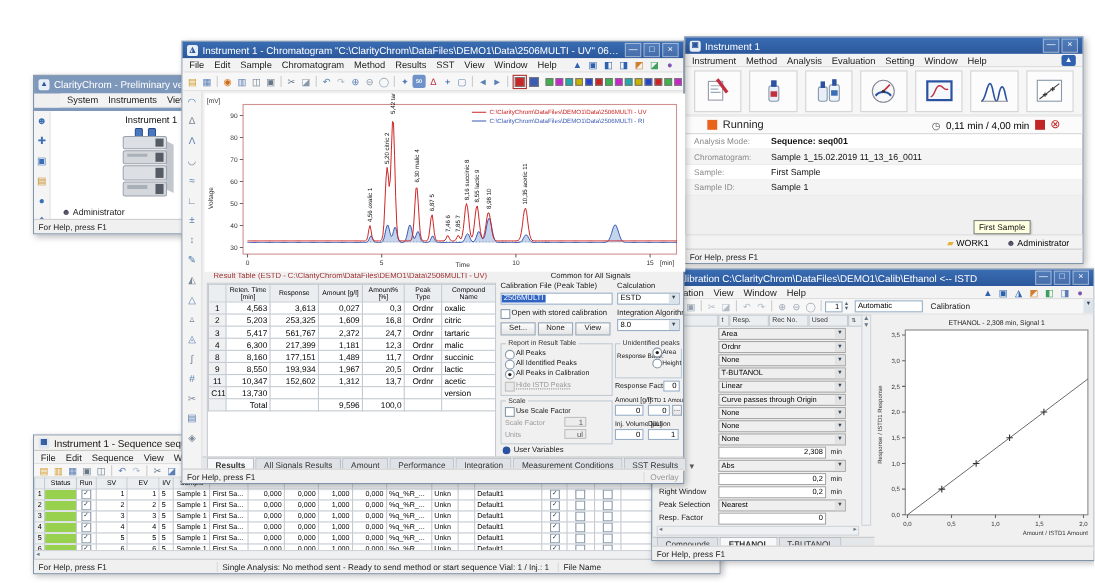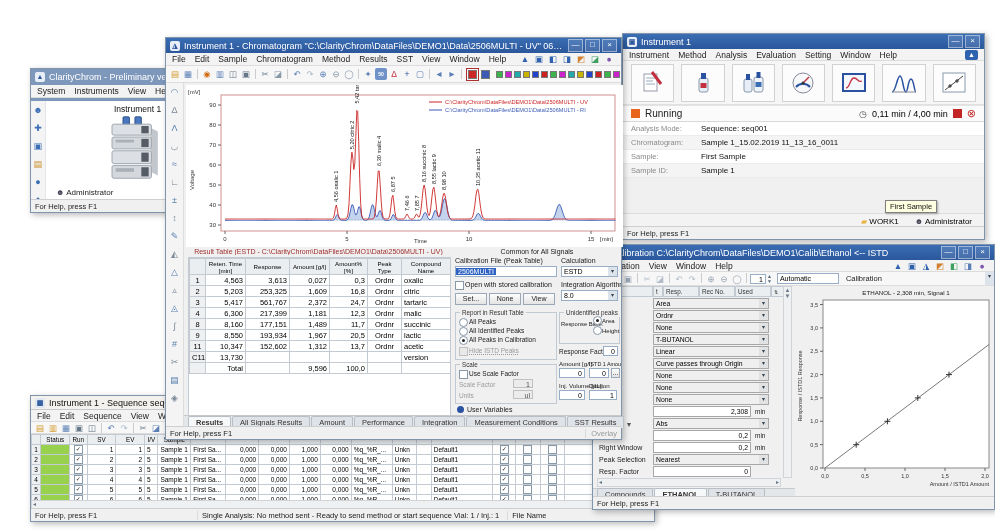--- a/index.html
+++ b/index.html
@@ -49,22 +49,22 @@
   .grp{position:absolute;border:1px solid #c2cbd4;}
   .gt{position:absolute;top:-4px;left:4px;background:#f0f0f0;padding:0 2px;font-size:6.3px;color:#333;line-height:8px;white-space:nowrap;}
   .tabs{position:absolute;display:flex;align-items:flex-end;background:#e4e7ea;border-top:1px solid #c8c8c8;box-sizing:border-box;padding-left:4px;}
   .tab{font-size:7.5px;padding:1px 7px;border:1px solid #b8bec6;border-bottom:none;background:#dfe3e7;margin-right:1px;border-radius:2px 2px 0 0;color:#333;white-space:nowrap;}
   .tab.act{background:#f7f8f9;font-weight:bold;}
   .tabarrow{margin-left:auto;font-size:7px;color:#555;padding-right:4px;}
   .irow{display:flex;height:13px;align-items:center;padding-left:8px;font-size:8px;border-bottom:1px solid #ececec;background:#fff;}
   .irow:nth-child(even){background:#f4f4f4;}
   .il{width:70px;color:#8a8a8a;font-size:7.5px;flex:0 0 auto;}
   .iv{color:#111;white-space:nowrap;}
-  .iv.b{font-weight:normal;}
-  .runrow{position:absolute;display:flex;align-items:center;gap:5px;padding:0 8px;background:#fbfbfb;border-top:1px solid #e4e4e4;border-bottom:1px solid #d8d8d8;font-size:10px;box-sizing:border-box;}
+  .iv.b{font-weight:bold;}
+  .runrow{position:absolute;display:flex;align-items:center;gap:5px;padding:0 20px;background:#fbfbfb;border-top:1px solid #e4e4e4;border-bottom:1px solid #d8d8d8;font-size:10px;box-sizing:border-box;}
   .bigbar{position:absolute;display:flex;gap:7px;align-items:center;padding:0 8px;background:#f6f6f6;border-bottom:1px solid #e0e0e0;box-sizing:border-box;}
   .bigbtn{width:44px;height:36px;border:1px solid #d2d2d2;background:#fcfcfc;display:flex;align-items:center;justify-content:center;}
   .cfoot{position:absolute;display:flex;justify-content:flex-end;gap:16px;align-items:center;font-size:8px;padding:0 12px;border-top:1px solid #ddd;background:#f3f3f3;box-sizing:border-box;}
   .tip{position:absolute;background:#ffffe1;border:1px solid #808080;font-size:7.5px;padding:1px 4px;box-shadow:1px 1px 2px rgba(0,0,0,.3);z-index:60;color:#111;}
   .prow{position:absolute;left:0;height:12px;width:210px;}
   .plabel{position:absolute;left:6px;top:2px;font-size:7px;color:#222;white-space:nowrap;}
   .psel{position:absolute;left:60px;width:116px;height:11px;background:#efefef;border:1px solid #a8a8a8;font-size:6.8px;line-height:9px;padding:0 10px 0 2px;box-sizing:border-box;overflow:hidden;white-space:nowrap;}
   .psel::after{content:"▾";position:absolute;right:0;top:0;width:9px;height:9px;background:#e2e2e2;font-size:6px;text-align:center;line-height:9px;color:#345;}
   .pinp{position:absolute;left:60px;width:98px;height:11px;background:#fff;border:1px solid #a8a8a8;font-size:6.8px;line-height:9px;text-align:right;padding:0 2px;box-sizing:border-box;}
   .psfx{position:absolute;left:162px;top:2px;font-size:6.5px;color:#222;}
@@ -79,21 +79,21 @@
 </head>
 <body>
 
 <div id="desktop">
 
   <div class="win" id="winA" style="left:30px;top:68px;width:200px;height:145px;z-index:1;">
     <div class="tbar med" style="height:16px;">
       <span class="appico">▲</span>
       <span class="ttl">ClarityChrom - Preliminary version</span>
     </div>
-    <div class="mbar" style="top:16px;">
+    <div class="mbar" style="top:16px;margin-left:24px;">
         <span class="mi">System</span>
         <span class="mi">Instruments</span>
         <span class="mi">View</span>
         <span class="mi">Help</span>
       </div>
     <div style="position:absolute;top:29px;left:0;right:0;height:3px;background:#7e98bc;"></div>
     <div style="position:absolute;top:32px;left:0;right:0;bottom:13px;background:#fff;display:flex;">
       <div class="lefttools" style="position:relative;width:15px;flex:0 0 auto;border-right:1px solid #e2e6ea;">
           <span class="lt" style="color: rgb(58, 111, 181);">☻</span>
           <span class="lt" style="color: rgb(58, 111, 181);">✚</span>

